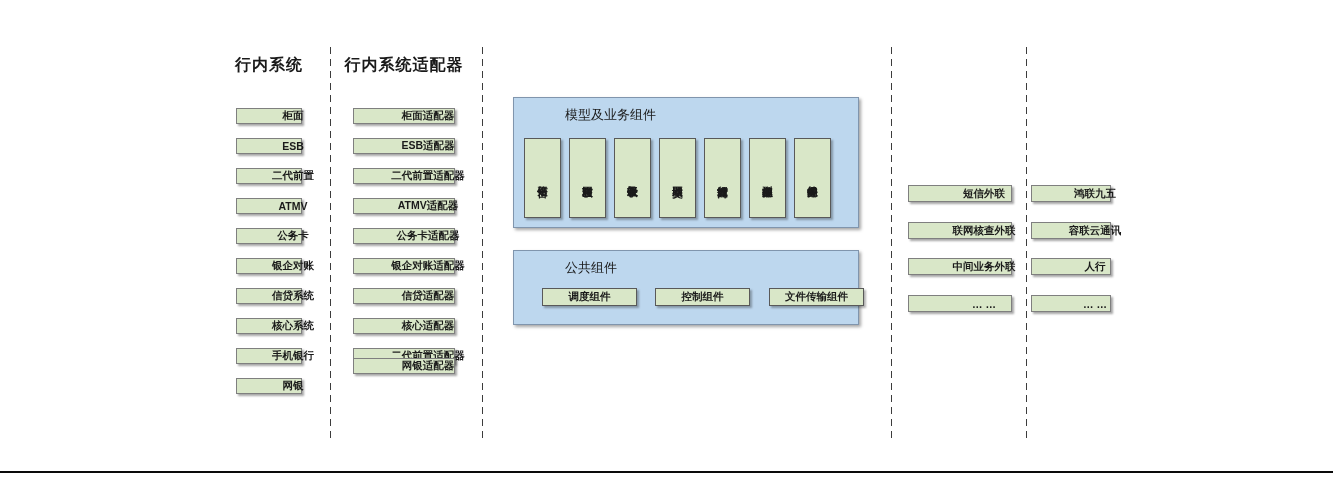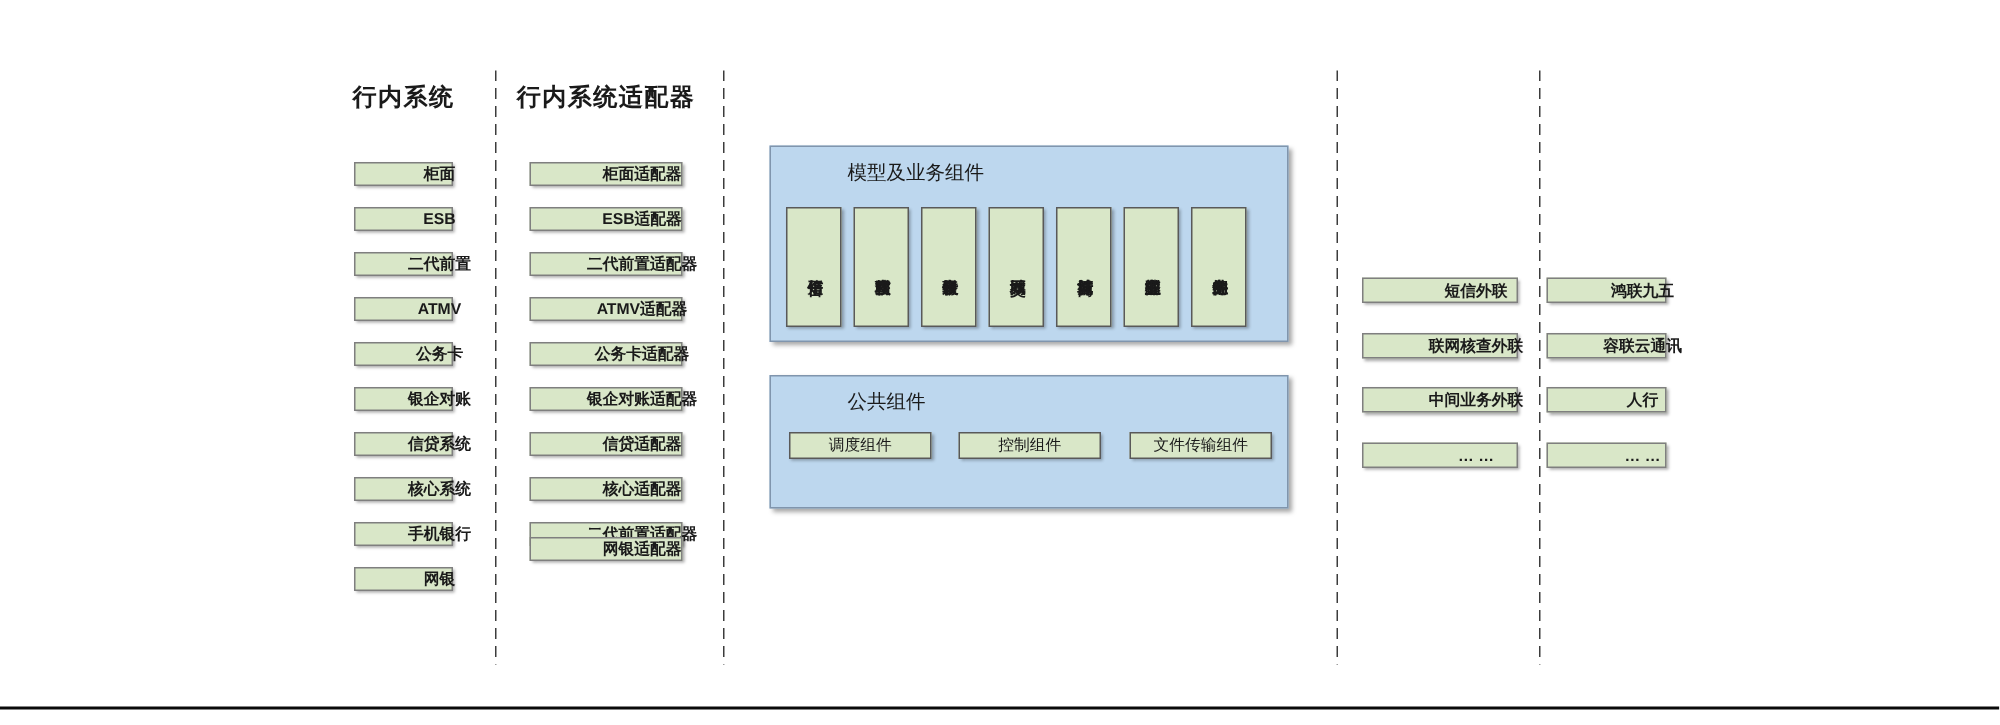--- a/index.html
+++ b/index.html
@@ -38,21 +38,21 @@
     box-shadow:1.5px 1.5px 2px rgba(0,0,0,.3);
     writing-mode:vertical-rl;text-orientation:upright;
     display:flex;align-items:center;justify-content:center;
     font-size:10.5px;font-weight:bold;line-height:1.05;
   }
   .hbox{
     position:absolute;width:95px;height:18px;box-sizing:border-box;
     background:var(--green-fill,#d9e7c8);border:1px solid #595959;
     box-shadow:1.5px 1.5px 2px rgba(0,0,0,.3);
     display:flex;align-items:center;justify-content:center;
-    font-size:10.5px;font-weight:normal;white-space:nowrap;
+    font-size:10.5px;font-weight:bold;white-space:nowrap;margin-left:16px;
   }
   .bottom-rule{position:absolute;left:0;top:471px;width:1333px;height:2px;background:#0a0a0a;}
 </style>
 </head>
 <body>
 
 <div class="canvas">
 
   <div class="col-header" style="left:209px;width:120px">行内系统</div>
   <div class="col-header" style="left:344px;width:120px">行内系统适配器</div>
@@ -88,21 +88,21 @@
     <div class="glabel">模型及业务组件</div>
     <div class="vbox" style="left:10px">短信平台</div>
     <div class="vbox" style="left:55px">联网核查</div>
     <div class="vbox" style="left:100px">银联及银行卡</div>
     <div class="vbox" style="left:145px">同城票交</div>
     <div class="vbox" style="left:190px">城商行清算</div>
     <div class="vbox" style="left:235px">中间业务模型</div>
     <div class="vbox" style="left:280px">中间业务组件</div>
   </div>
 
-  <div class="bluebox" style="top:250px;height:89px">
+  <div class="bluebox" style="top:250px;height:75px">
     <div class="glabel">公共组件</div>
     <div class="hbox" style="left:12px;top:37px">调度组件</div>
     <div class="hbox" style="left:125px;top:37px">控制组件</div>
     <div class="hbox" style="left:239px;top:37px">文件传输组件</div>
   </div>
 
 
   <div class="gbox c4" style="top:185px">短信外联</div>
   <div class="gbox c4" style="top:222px">联网核查外联</div>
   <div class="gbox c4" style="top:258px">中间业务外联</div>

